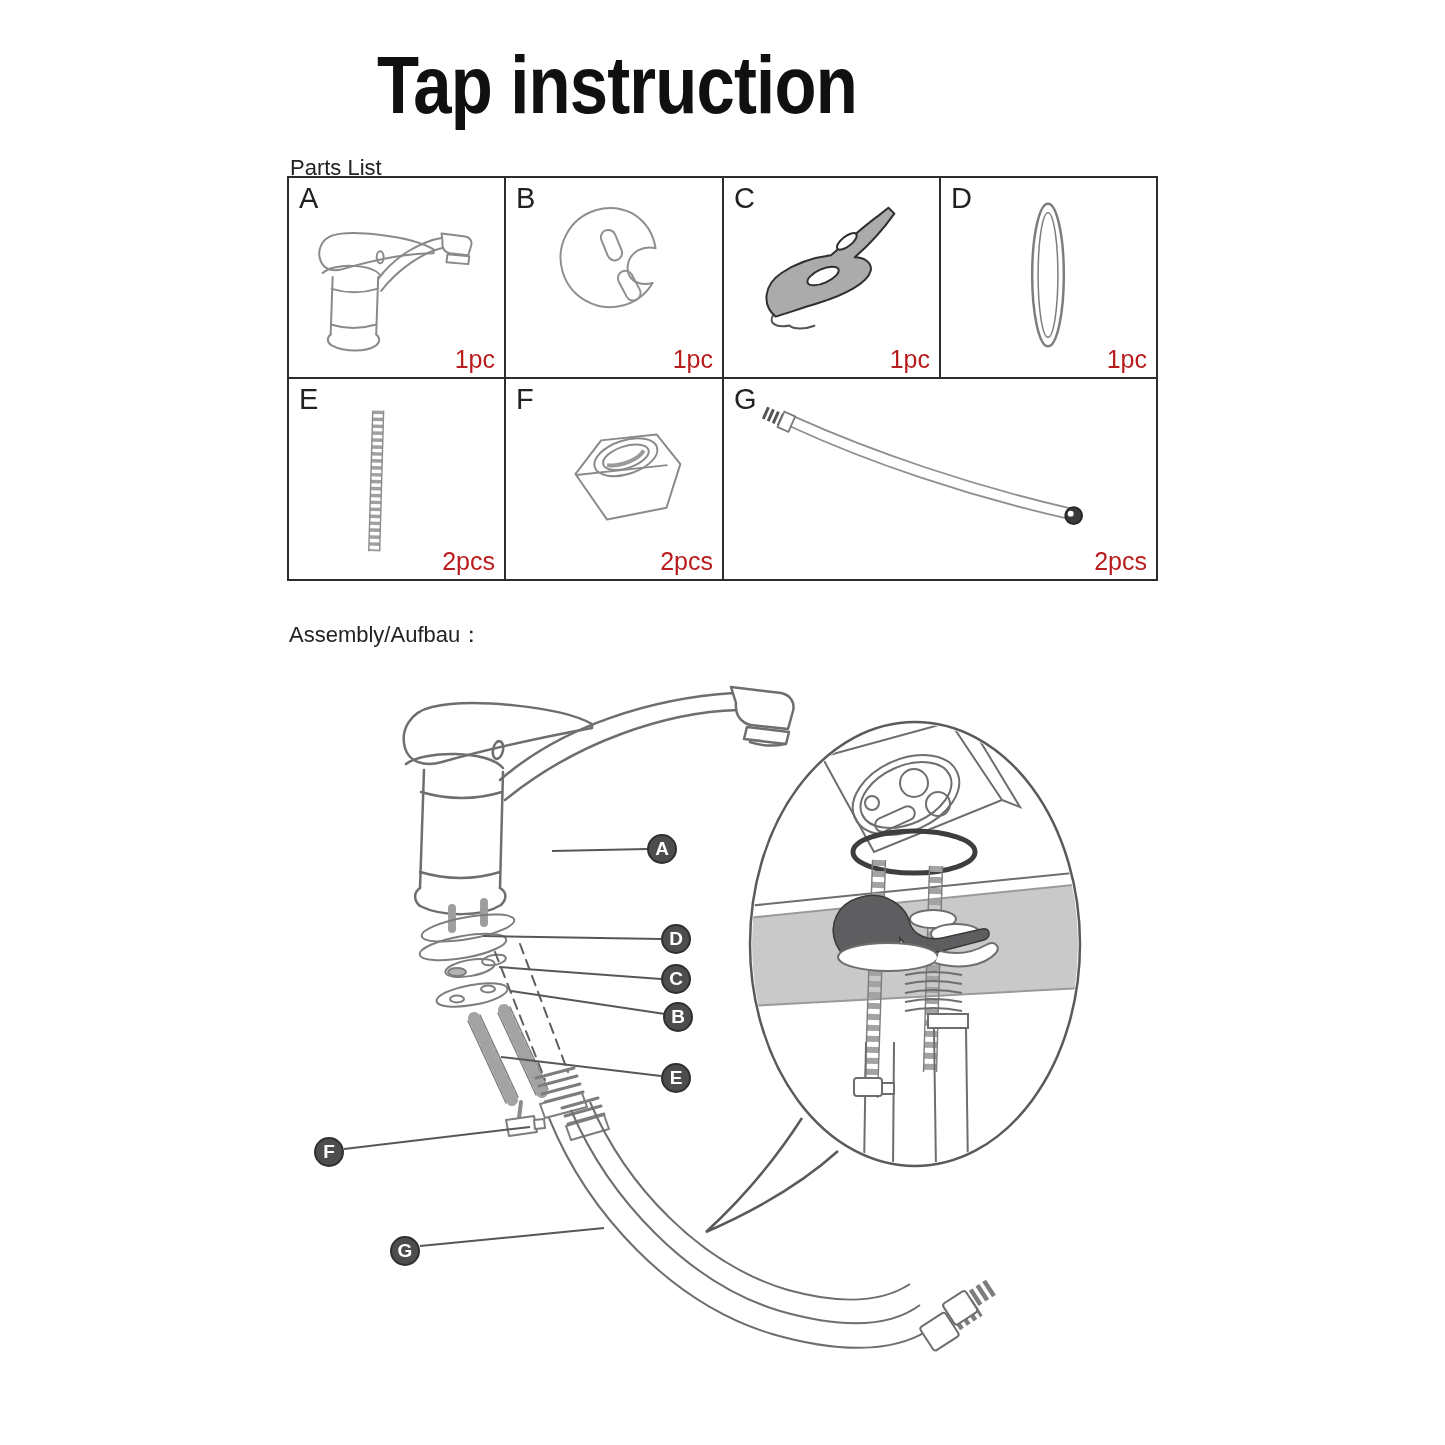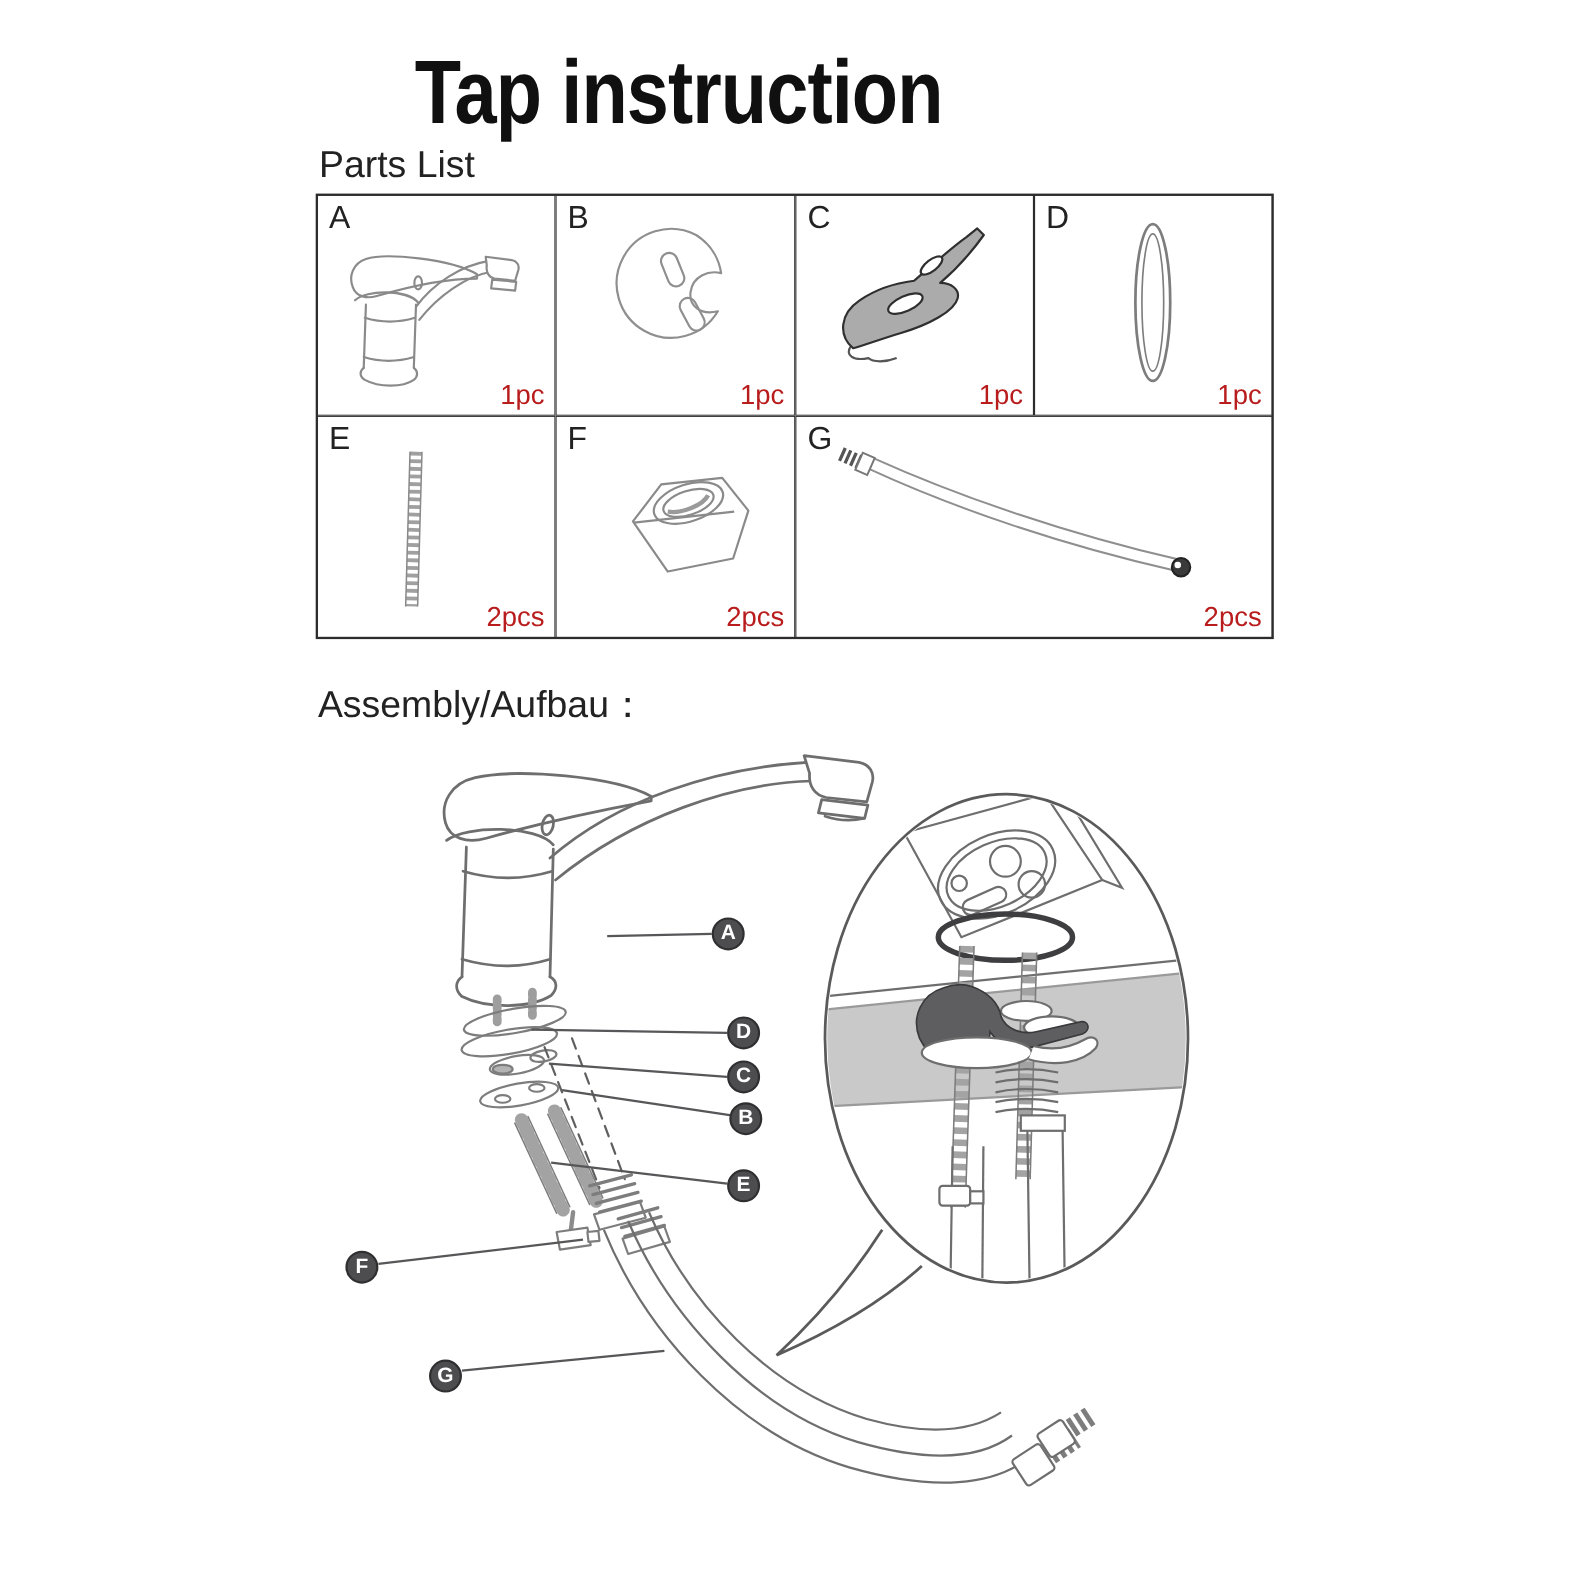--- a/index.html
+++ b/index.html
@@ -1,23 +1,23 @@
 <!DOCTYPE html>
 <html><head>
 <meta charset="utf-8">
 <style>
   html,body{margin:0;padding:0;background:#fff;}
   .page{position:relative;width:1234px;height:1445px;background:#fff;overflow:hidden;
         font-family:"Liberation Sans", sans-serif;color:#1c1c1c;}
   .title{position:absolute;left:0;right:0;top:38px;margin:0;text-align:center;
          font-size:82px;font-weight:600;letter-spacing:-1px;color:#101010;
          transform:scaleX(.84);transform-origin:center;}
-  .section-heading{position:absolute;font-size:34px;font-weight:400;color:#222;}
+  .section-heading{position:absolute;font-size:22px;font-weight:400;color:#222;margin-top:24px;}
   .heading-parts{left:290px;top:131px;}
-  .heading-assembly{left:289px;top:618px;}
+  .heading-assembly{left:289px;top:596px;}
   .grid-outline{position:absolute;left:287px;top:176px;width:871px;height:405px;
                 border:2px solid #2c2c2c;box-sizing:border-box;pointer-events:none;}
   .cell{position:absolute;border:1px solid #2c2c2c;box-sizing:border-box;background:#fff;}
   .cell svg{position:absolute;left:0;top:0;width:100%;height:100%;}
   .cell-letter{position:absolute;left:10px;top:4px;font-size:29px;color:#222;z-index:2;}
   .cell-qty{position:absolute;right:9px;bottom:3px;font-size:25px;color:#b91c1c;z-index:2;}
   .diagram{position:absolute;left:0;top:0;width:1445px;height:1445px;}
   .badge{position:absolute;width:30px;height:30px;border-radius:50%;
          background:#4d4d4f;border:2px solid #2f2f31;box-sizing:border-box;
          color:#fff;font-size:19px;font-weight:bold;

